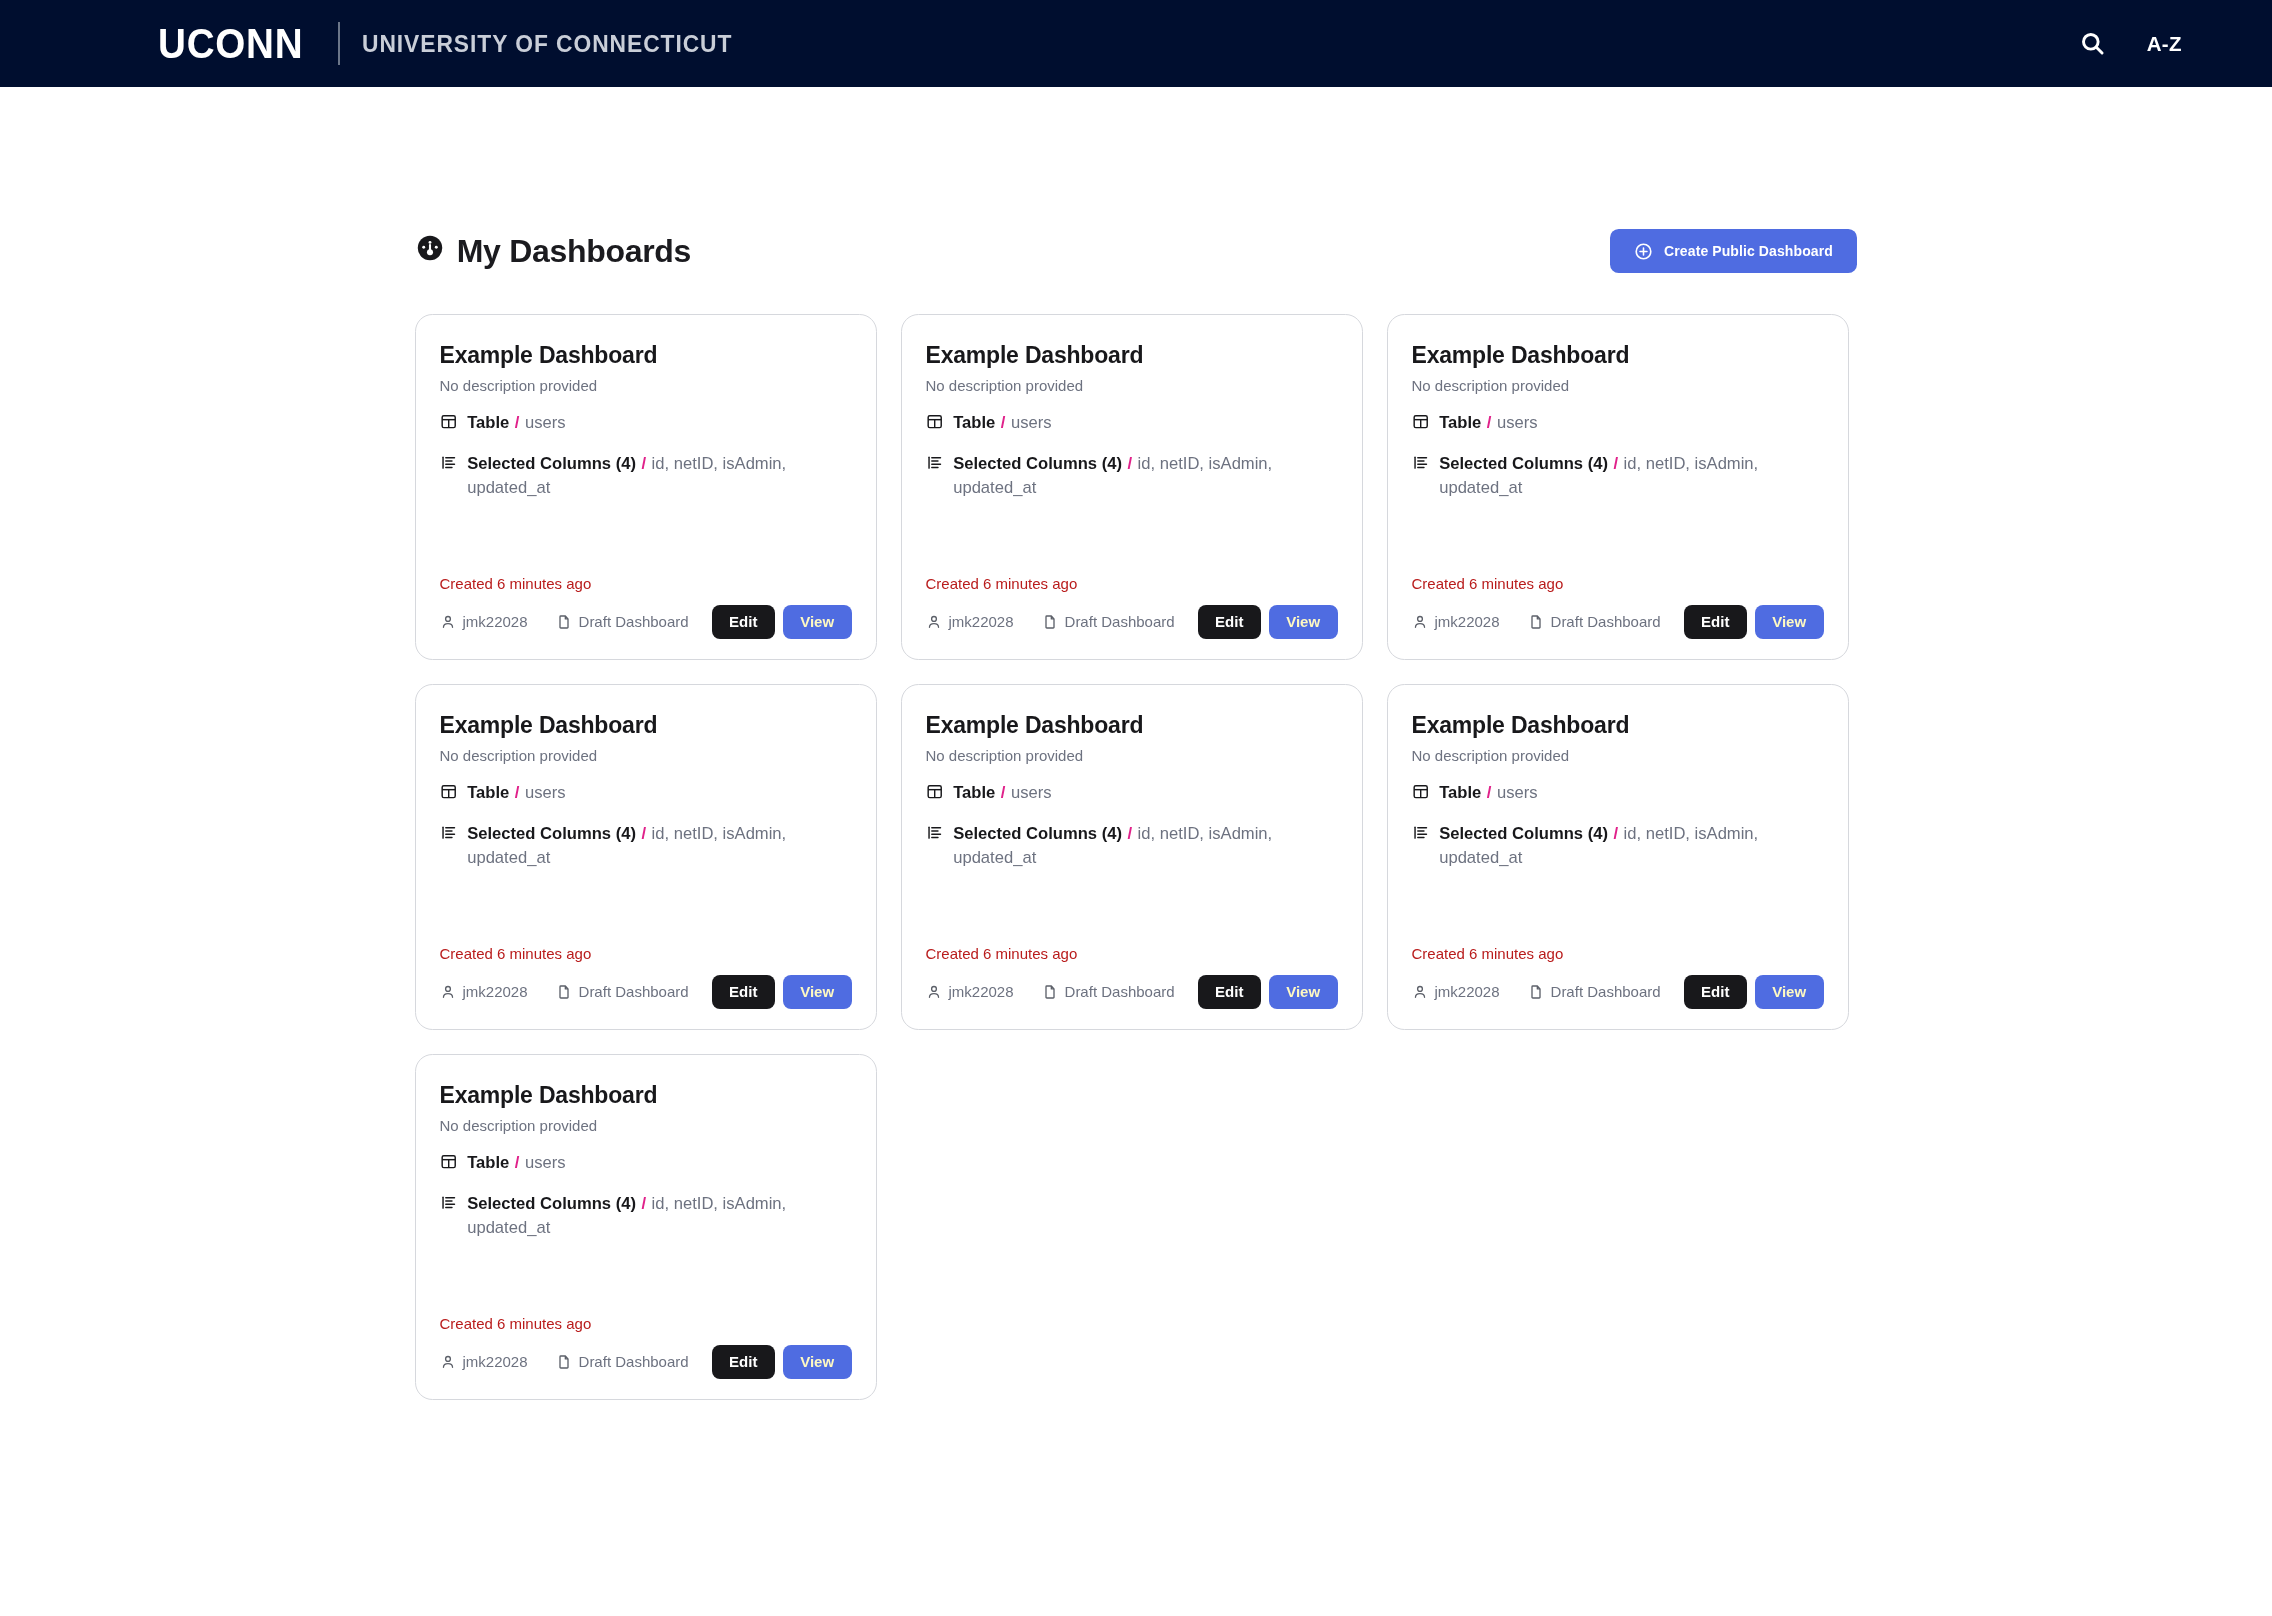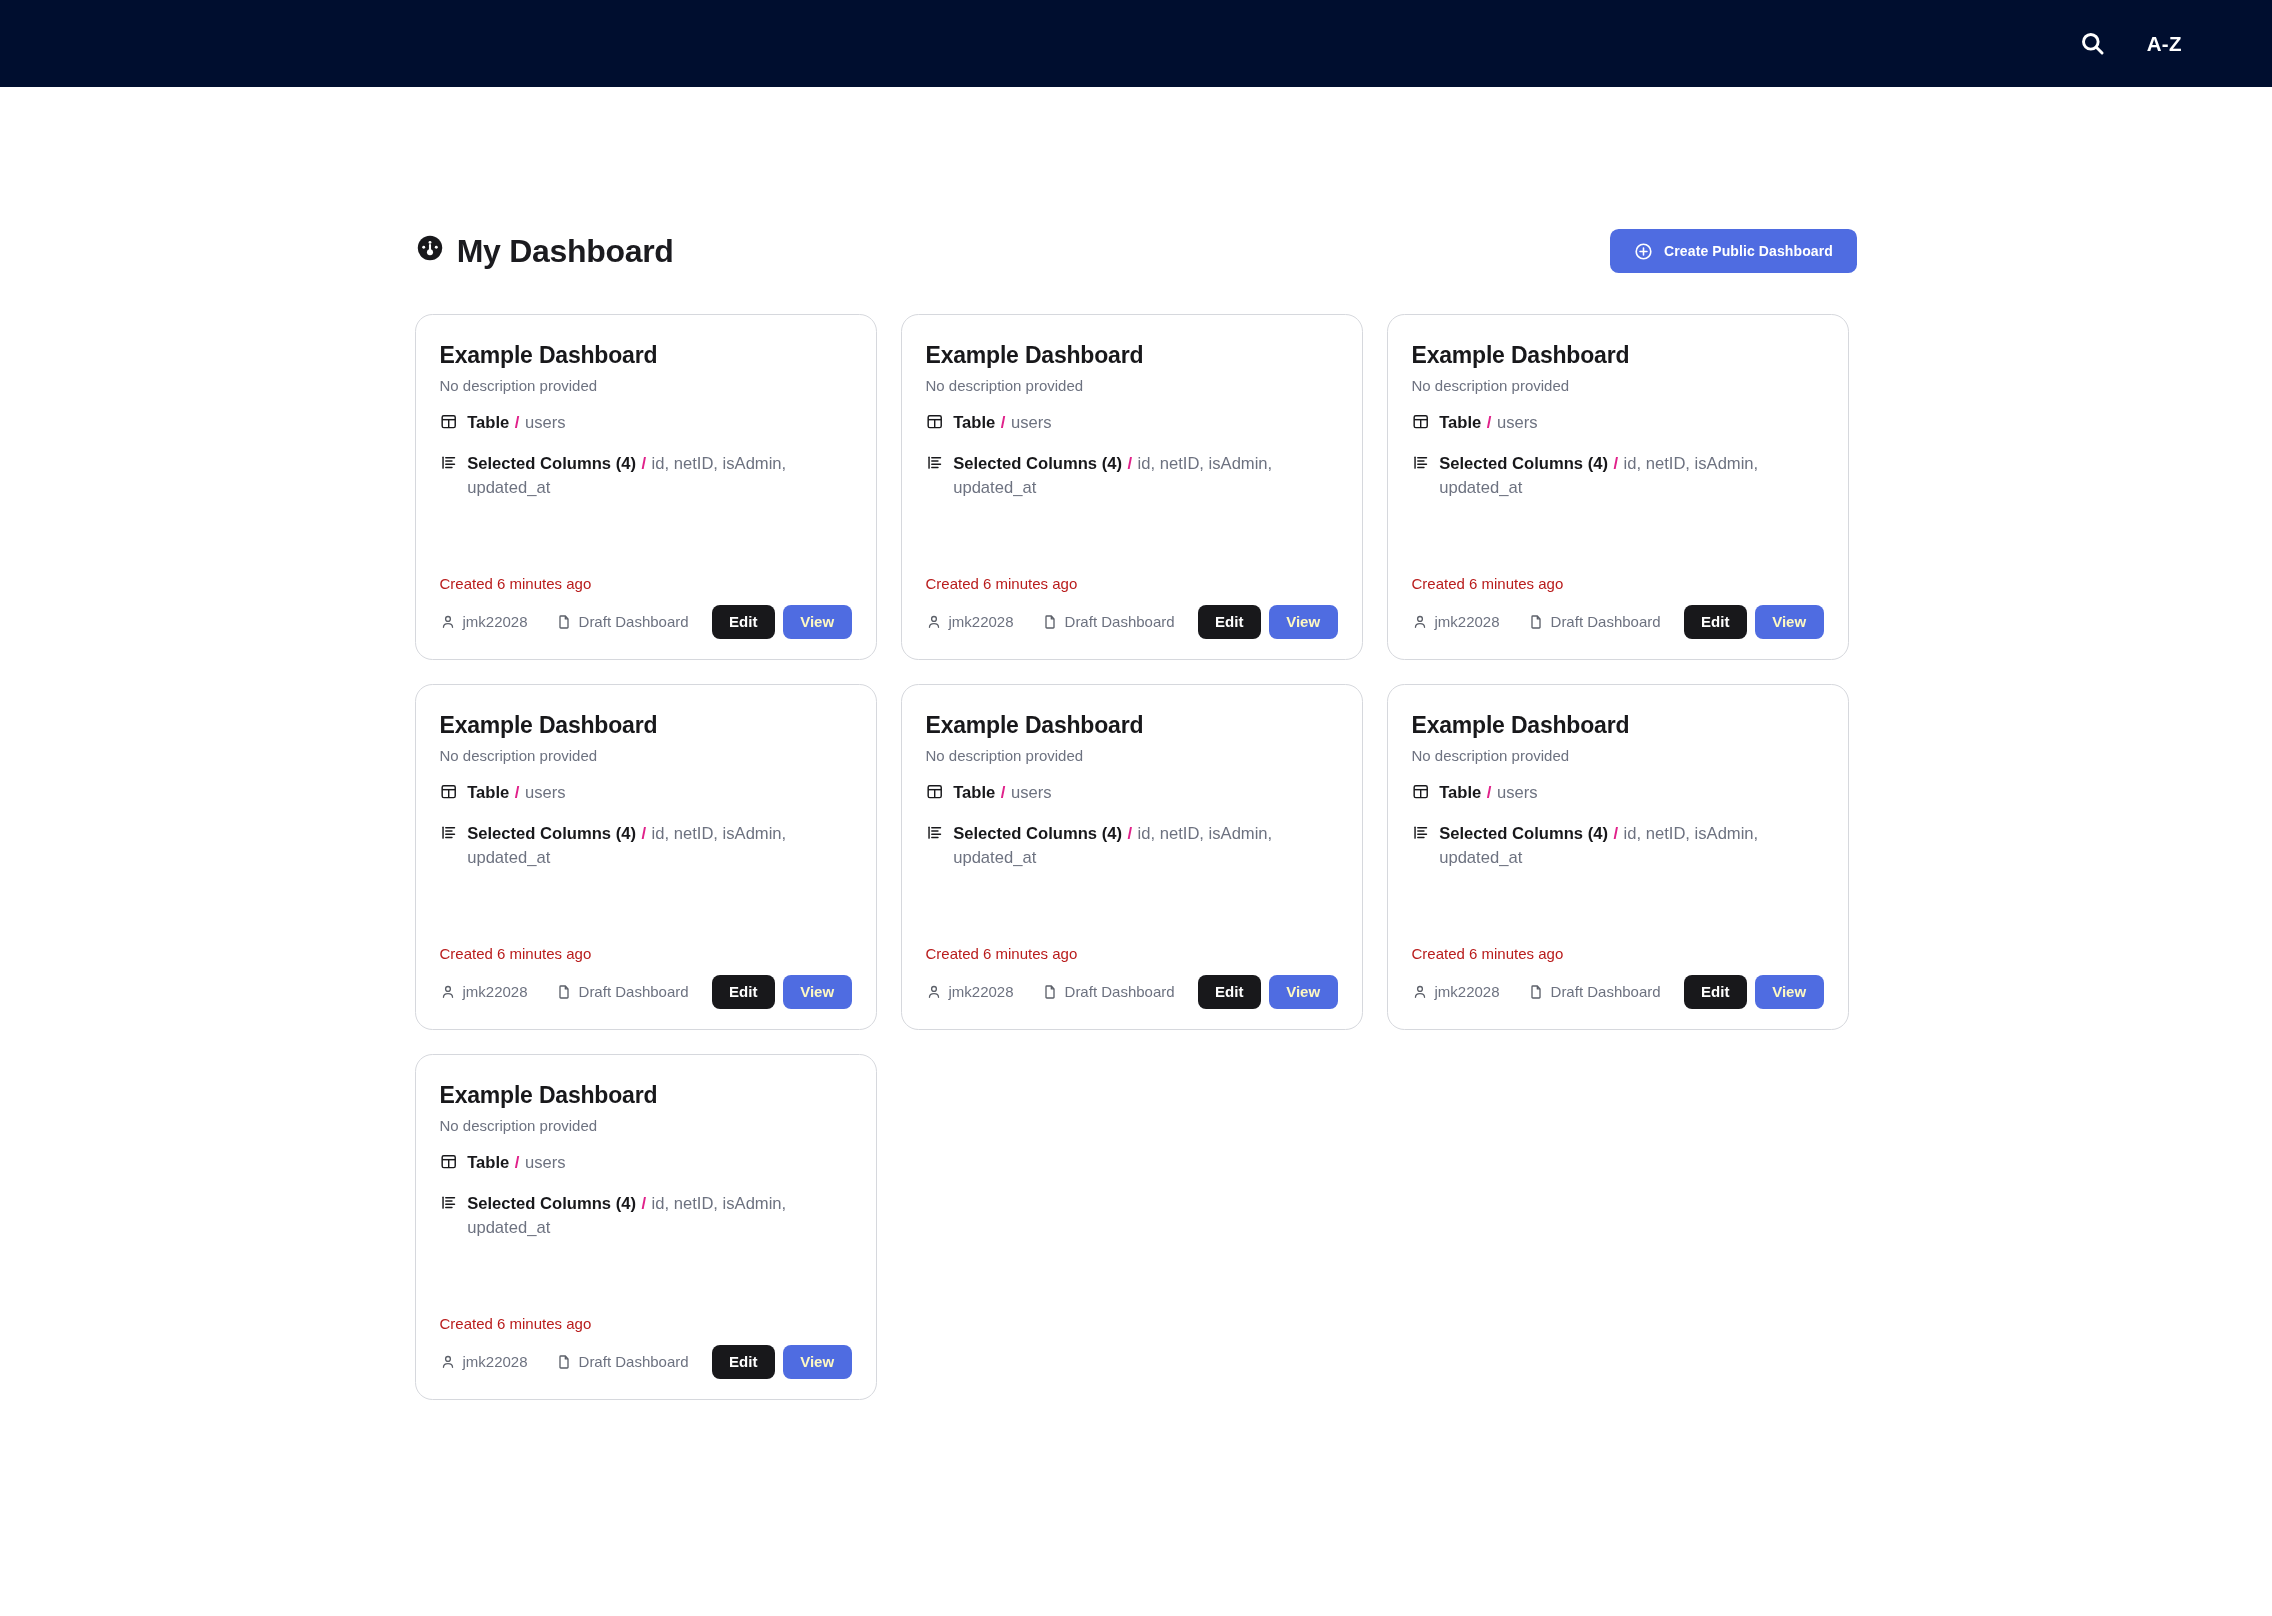--- a/index.html
+++ b/index.html
@@ -221,20 +221,25 @@
     line-height: 1.1;
     text-align: center;
   }
   .btn-edit { background: #18181b; color: #ffffff; }
   .btn-view { background: #4f6ce1; color: #fef9c3; }
 </style>
 </head>
 <body>
 
 <header class="site-header">
+  <div class="brand">
+    <span class="brand-wordmark">UCONN</span>
+    <span class="brand-divider"></span>
+    <span class="brand-sub">UNIVERSITY OF CONNECTICUT</span>
+  </div>
 
   <div class="header-tools">
     <button class="icon-btn" aria-label="Search">
       <svg width="27" height="27" viewBox="0 0 24 24" fill="none" stroke="#ffffff" stroke-width="2.6" stroke-linecap="round">
         <circle cx="10.5" cy="10.5" r="6.5"></circle>
         <line x1="15.4" y1="15.4" x2="20.5" y2="20.5"></line>
       </svg>
     </button>
     <button class="az-btn">A-Z</button>
   </div>
@@ -248,21 +253,21 @@
         <span class="gauge">
           <svg width="28" height="28" viewBox="0 0 24 24">
             <circle cx="12" cy="12" r="10.5" fill="#18181b"></circle>
             <circle cx="12" cy="7.2" r="1.25" fill="#ffffff"></circle>
             <circle cx="6.6" cy="11.4" r="1.25" fill="#ffffff"></circle>
             <circle cx="17.4" cy="11.4" r="1.25" fill="#ffffff"></circle>
             <circle cx="12" cy="15.6" r="2.6" fill="#ffffff"></circle>
             <rect x="11.1" y="8.6" width="1.8" height="6.2" rx="0.9" fill="#ffffff"></rect>
           </svg>
         </span>
-        <span>My Dashboard</span>
+        <span>My Dashboards</span>
       </h1>
 
       <button class="create-btn">
         <span>
           <svg width="19" height="19" viewBox="0 0 24 24" fill="none" stroke="#ffffff" stroke-width="2" stroke-linecap="round">
             <circle cx="12" cy="12" r="9.2"></circle>
             <line x1="12" y1="7.6" x2="12" y2="16.4"></line>
             <line x1="7.6" y1="12" x2="16.4" y2="12"></line>
           </svg>
         </span>

